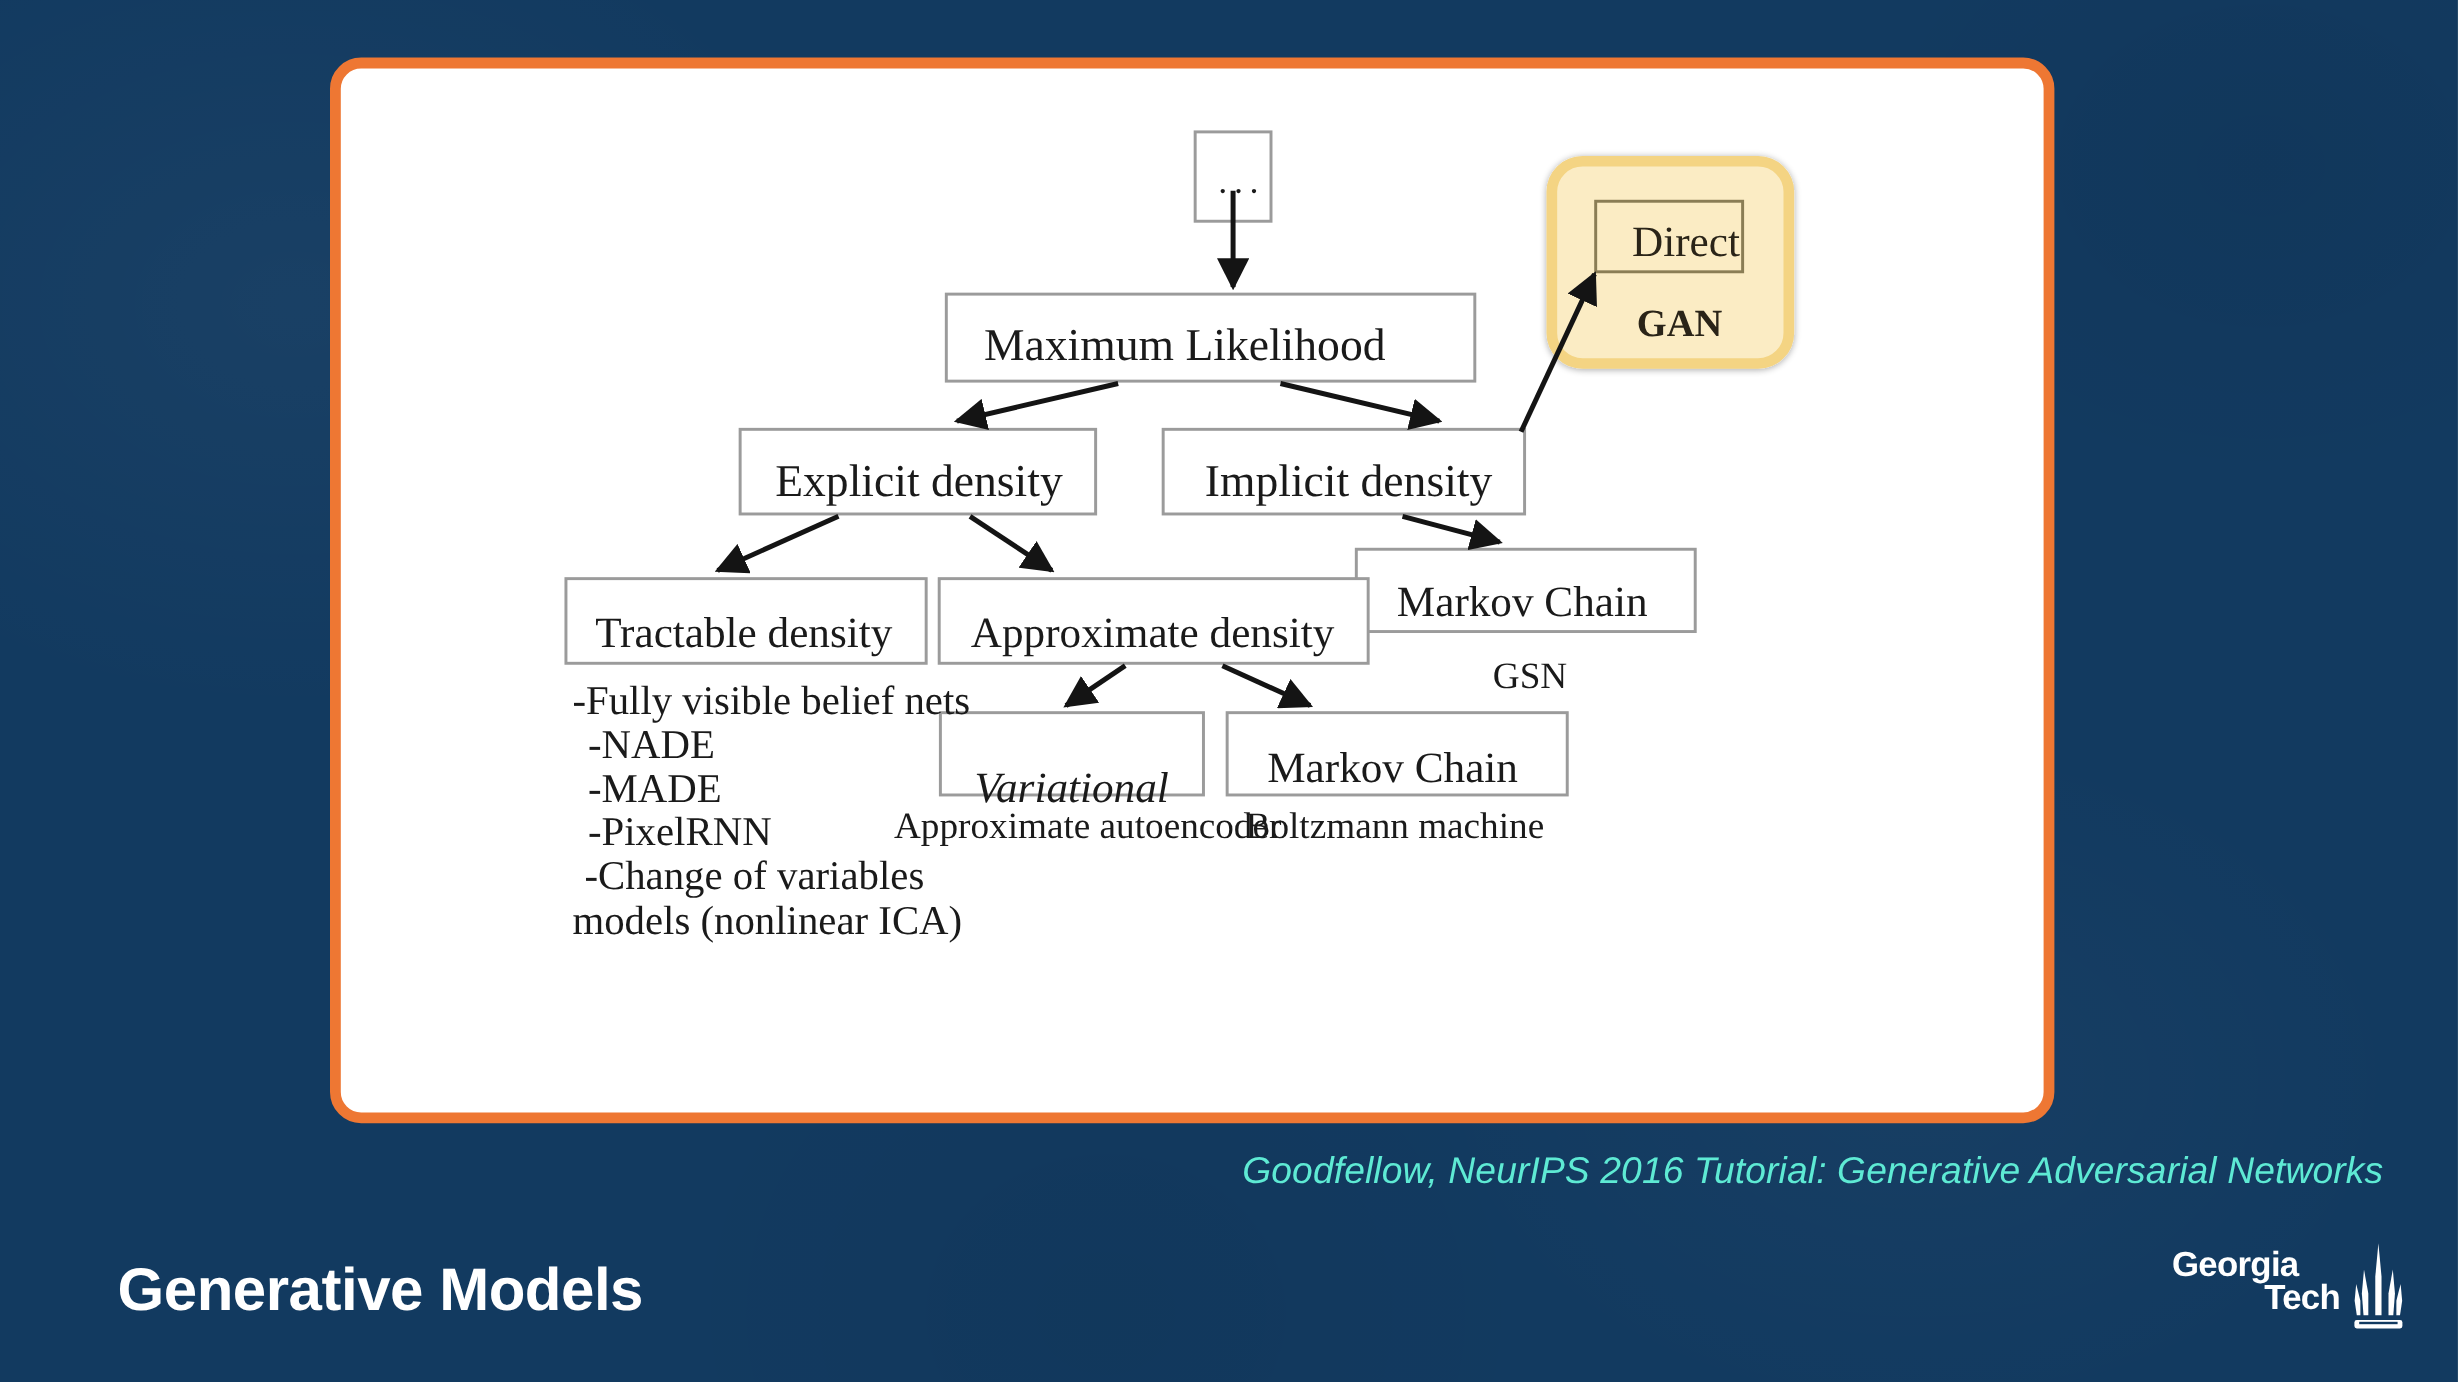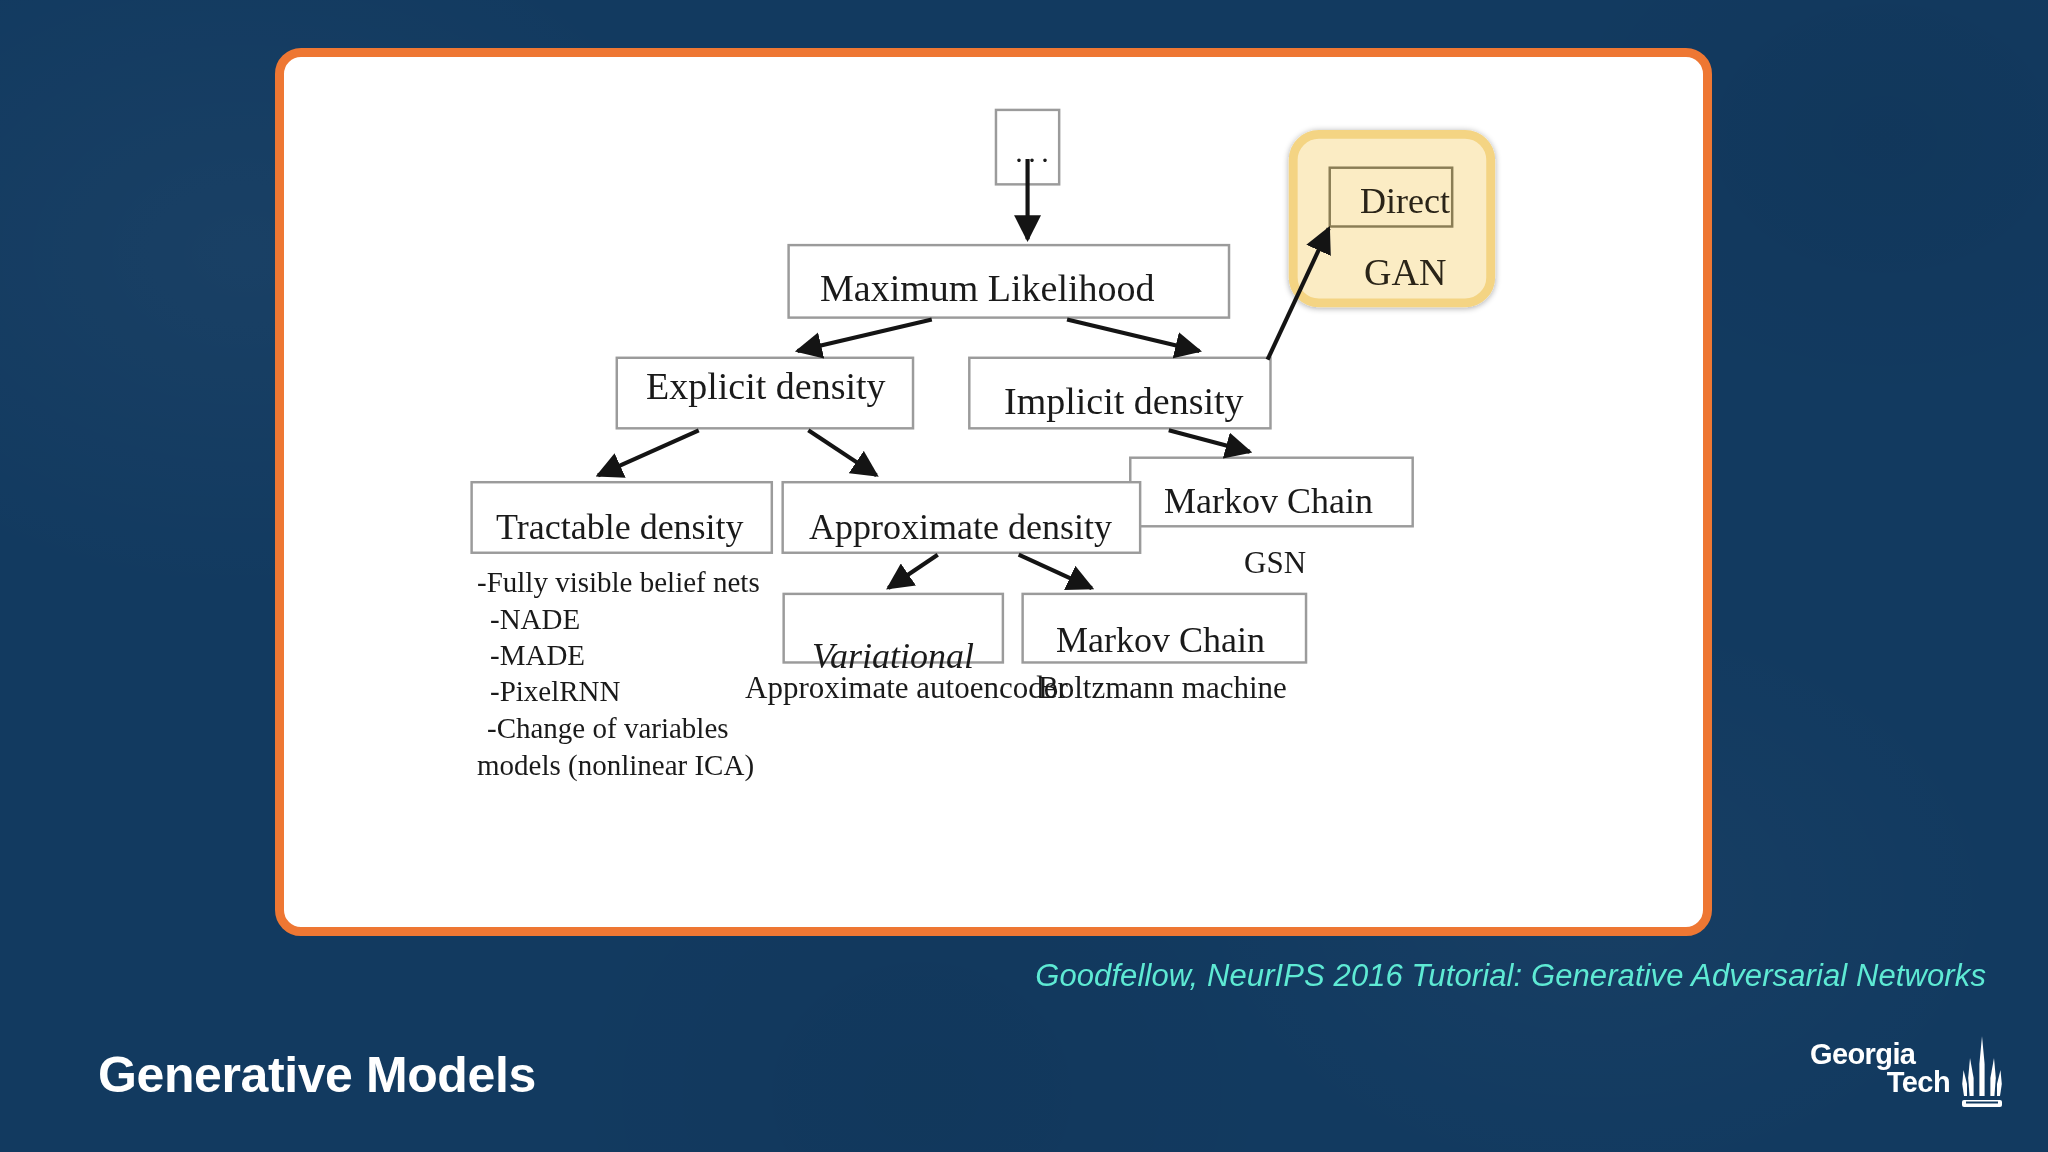--- a/index.html
+++ b/index.html
@@ -69,21 +69,21 @@
   .node-label {
     font-size: 38px;
   }
   .node-label.small {
     font-size: 36px;
   }
   .sub-label {
     font-size: 31px;
   }
   .bullet-line {
-    font-size: 29px;
+    font-size: 34px;
   }
   .gan-label {
     font-size: 38px;
     color: #2a2418;
   }
 
   
   #citation {
     position: absolute;
     right: 62px;
@@ -196,27 +196,27 @@
         <line x1="996" y1="309" x2="1058" y2="175"></line>
         <line x1="662" y1="508" x2="612" y2="542"></line>
         <line x1="744" y1="508" x2="818" y2="542"></line>
       </g>
     </svg>
 
     <div class="fig-text node-label" style="left:730px; top:88px; font-size:30px; letter-spacing:3px;">···</div>
 
     <div class="fig-text node-label" style="left:536px; top:212px;text-align:right;">Maximum Likelihood</div>
 
-    <div class="fig-text node-label" style="left:362px; top:310px;">Explicit density</div>
+    <div class="fig-text node-label" style="left:362px; top:325px;">Explicit density</div>
 
     <div class="fig-text node-label" style="left:720px; top:325px;">Implicit density</div>
 
     <div class="fig-text gan-label" style="left:1076px; top:126px; font-size:36px;">Direct</div>
 
-    <div class="fig-text gan-label" style="left:1080px; top:196px; font-size:38px;">GAN</div>
+    <div class="fig-text gan-label" style="left:1080px; top:196px; font-size:32px;font-weight:bold;">GAN</div>
 
     <div class="fig-text node-label small" style="left:880px; top:426px;">Markov Chain</div>
 
     <div class="fig-text sub-label" style="left:960px; top:490px;">GSN</div>
 
     <div class="fig-text node-label small" style="left:212px; top:452px;">Tractable density</div>
 
     <div class="fig-text node-label small" style="left:525px; top:452px;">Approximate density</div>
 
     <div class="fig-text node-label small" style="left:528px; top:581px;font-style:italic;">Variational</div>

